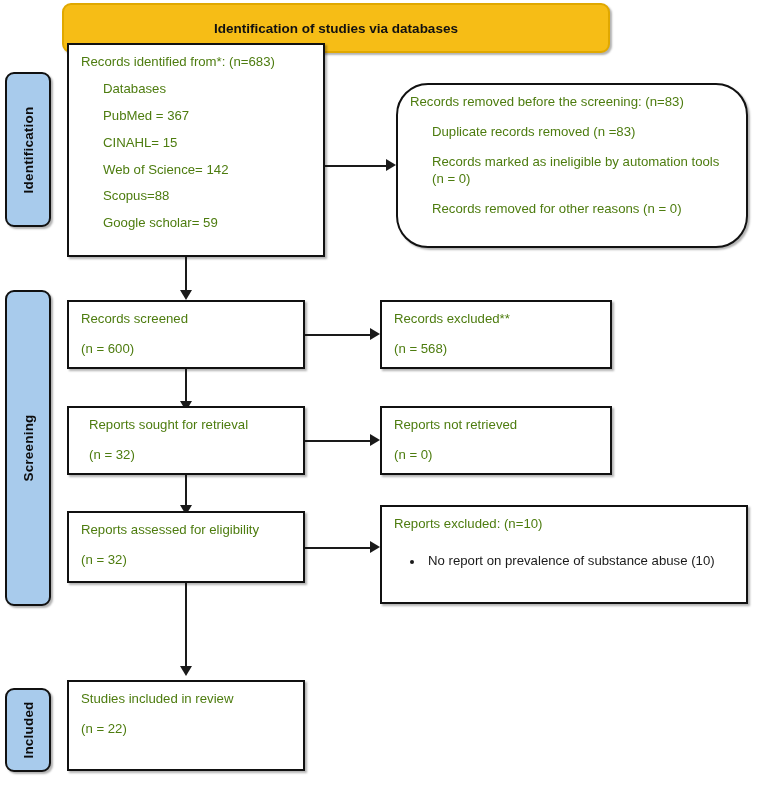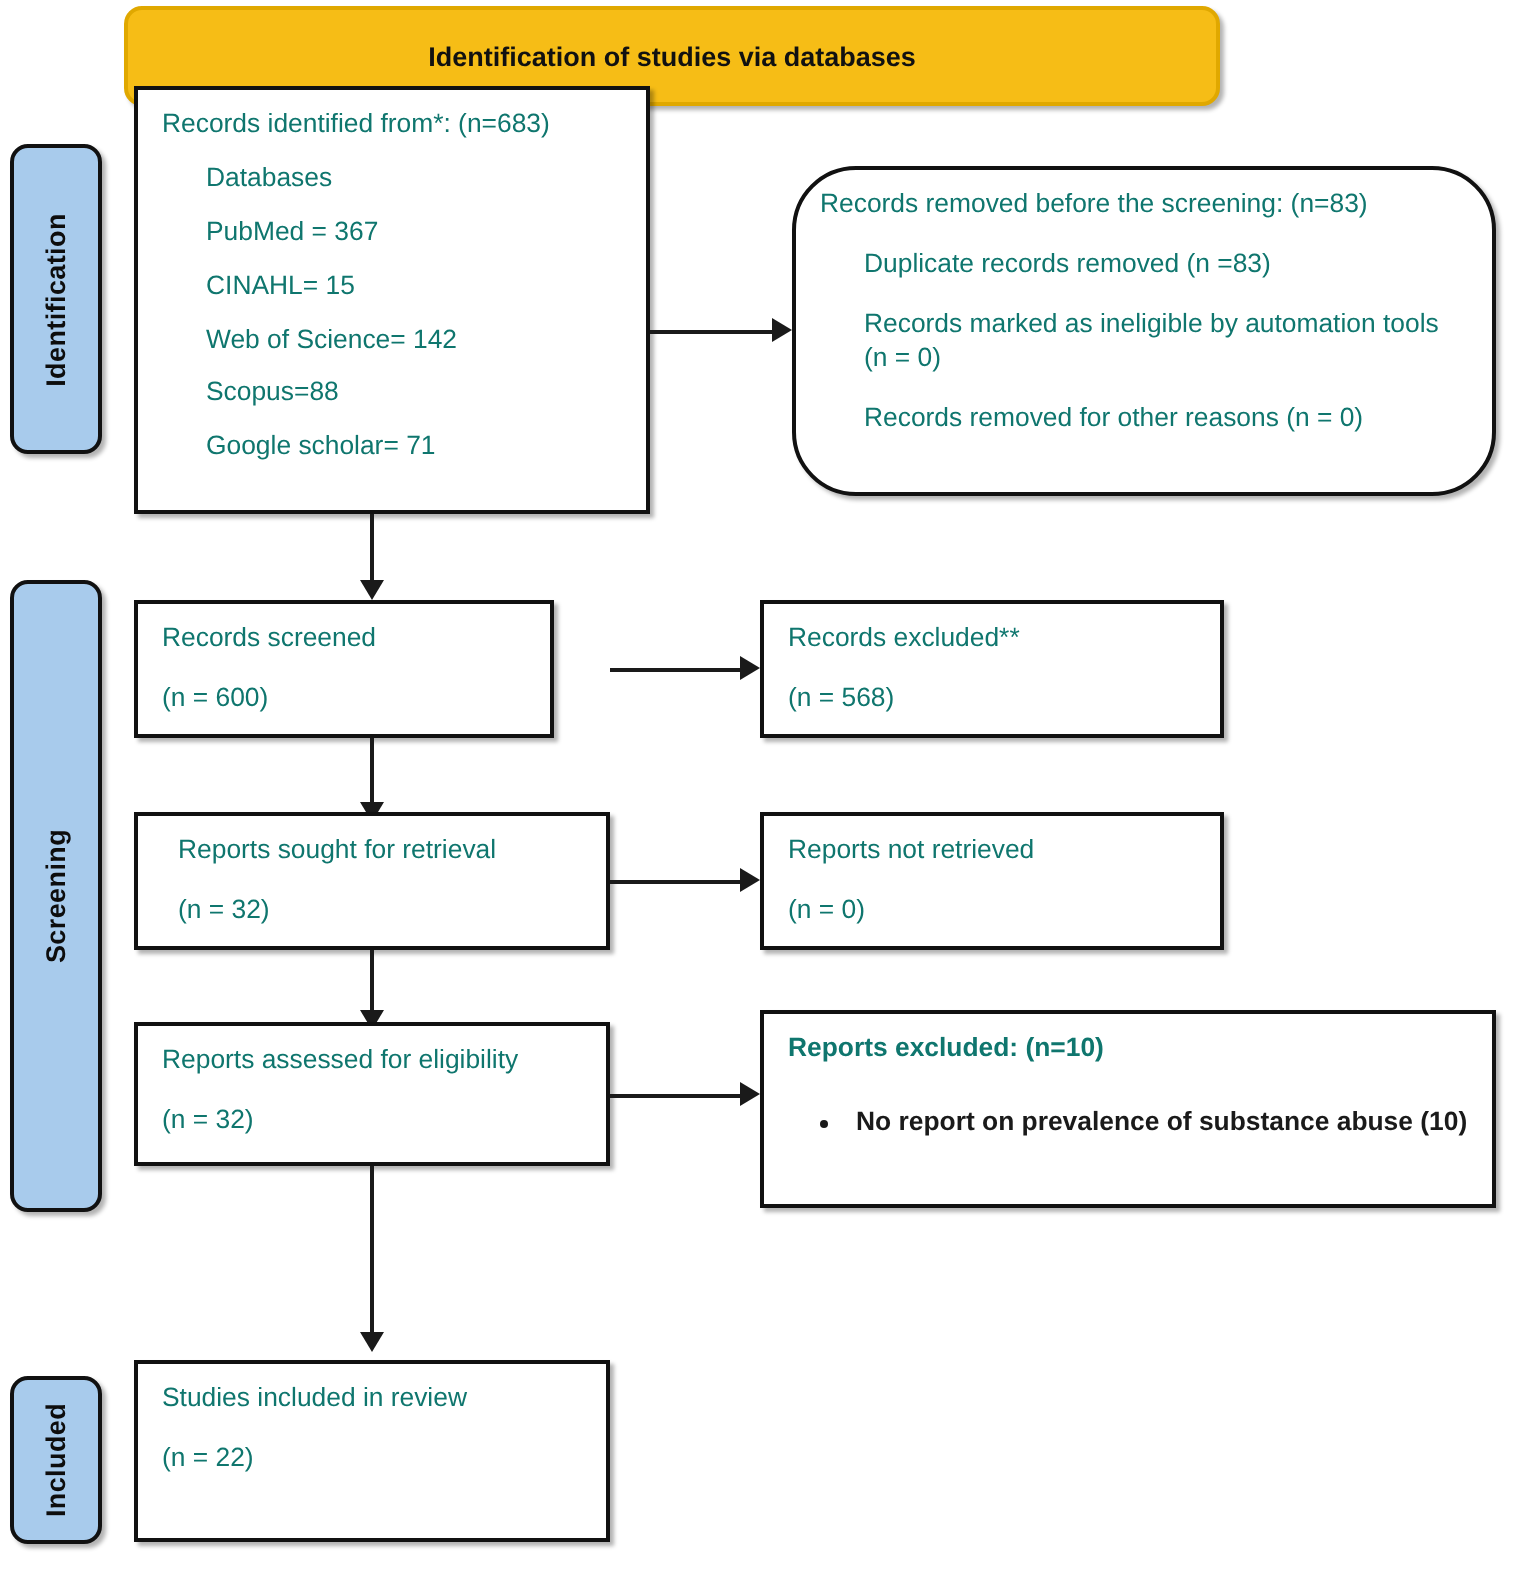--- a/index.html
+++ b/index.html
@@ -67,21 +67,21 @@
     position: absolute;
     background: #ffffff;
     border: 2px solid #111111;
     box-sizing: border-box;
     box-shadow: 2px 2px 2px rgba(0,0,0,0.30);
     padding: 9px 12px 6px 12px;
   }
   .box .line {
     font-size: 13.2px;
     line-height: 1.28;
-    color: #0f766e;
+    color: #4d7c0f;
     margin-bottom: 10px;
     white-space: pre-wrap;
   }
   .box .line:last-child { margin-bottom: 0; }
   .box .line.indent { padding-left: 22px; }
   .box .line.tight { margin-bottom: 13px; }
   .box .bullet-line {
     font-size: 13.2px;
     line-height: 1.28;
     color: #1a1a1a;
@@ -142,37 +142,37 @@
     <span class="banner-label">Identification of studies via databases</span>
   </div>
 
   <div class="box" style="left:67px; top:43px; width:258px; height:214px;">
     <div class="line">Records identified from*: (n=683)</div>
     <div class="line indent">Databases</div>
     <div class="line indent">PubMed = 367</div>
     <div class="line indent">CINAHL= 15</div>
     <div class="line indent">Web of Science= 142</div>
     <div class="line indent">Scopus=88</div>
-    <div class="line indent">Google scholar= 71</div>
+    <div class="line indent">Google scholar= 59</div>
   </div>
 
   <div class="box" style="left:396px; top:83px; width:352px; height:165px;border-radius:32px;">
     <div class="line tight">Records removed before the screening: (n=83)</div>
     <div class="line indent tight">Duplicate records removed (n =83)</div>
     <div class="line indent tight">Records marked as ineligible by automation tools (n = 0)</div>
     <div class="line indent">Records removed for other reasons (n = 0)</div>
   </div>
 
   <div class="h-line" style="left:325px; top:165px; width:61px;"></div>
   <div class="arrow-right" style="left:386px; top:159px;"></div>
 
   <div class="v-line" style="left:185px; top:257px; height:34px;"></div>
   <div class="arrow-down" style="left:180px; top:290px;"></div>
 
-  <div class="box" style="left:67px; top:300px; width:210px; height:69px;">
+  <div class="box" style="left:67px; top:300px; width:238px; height:69px;">
     <div class="line tight">Records screened</div>
     <div class="line">(n = 600)</div>
   </div>
 
   <div class="box" style="left:380px; top:300px; width:232px; height:69px;">
     <div class="line tight">Records excluded**</div>
     <div class="line">(n = 568)</div>
   </div>
 
   <div class="h-line" style="left:305px; top:334px; width:65px;"></div>
@@ -195,21 +195,21 @@
   <div class="arrow-right" style="left:370px; top:434px;"></div>
 
   <div class="v-line" style="left:185px; top:475px; height:32px;"></div>
   <div class="arrow-down" style="left:180px; top:505px;"></div>
 
   <div class="box" style="left:67px; top:511px; width:238px; height:72px;">
     <div class="line tight">Reports assessed for eligibility</div>
     <div class="line">(n = 32)</div>
   </div>
 
-  <div class="box" style="left:380px; top:505px; width:368px; height:99px;font-weight:bold;">
+  <div class="box" style="left:380px; top:505px; width:368px; height:99px;">
     <div class="line">Reports excluded: (n=10)</div>
     <div class="bullet-line">
       <span class="dot"></span>
       <span>No report on prevalence of substance abuse (10)</span>
     </div>
   </div>
 
   <div class="h-line" style="left:305px; top:547px; width:65px;"></div>
   <div class="arrow-right" style="left:370px; top:541px;"></div>
 

